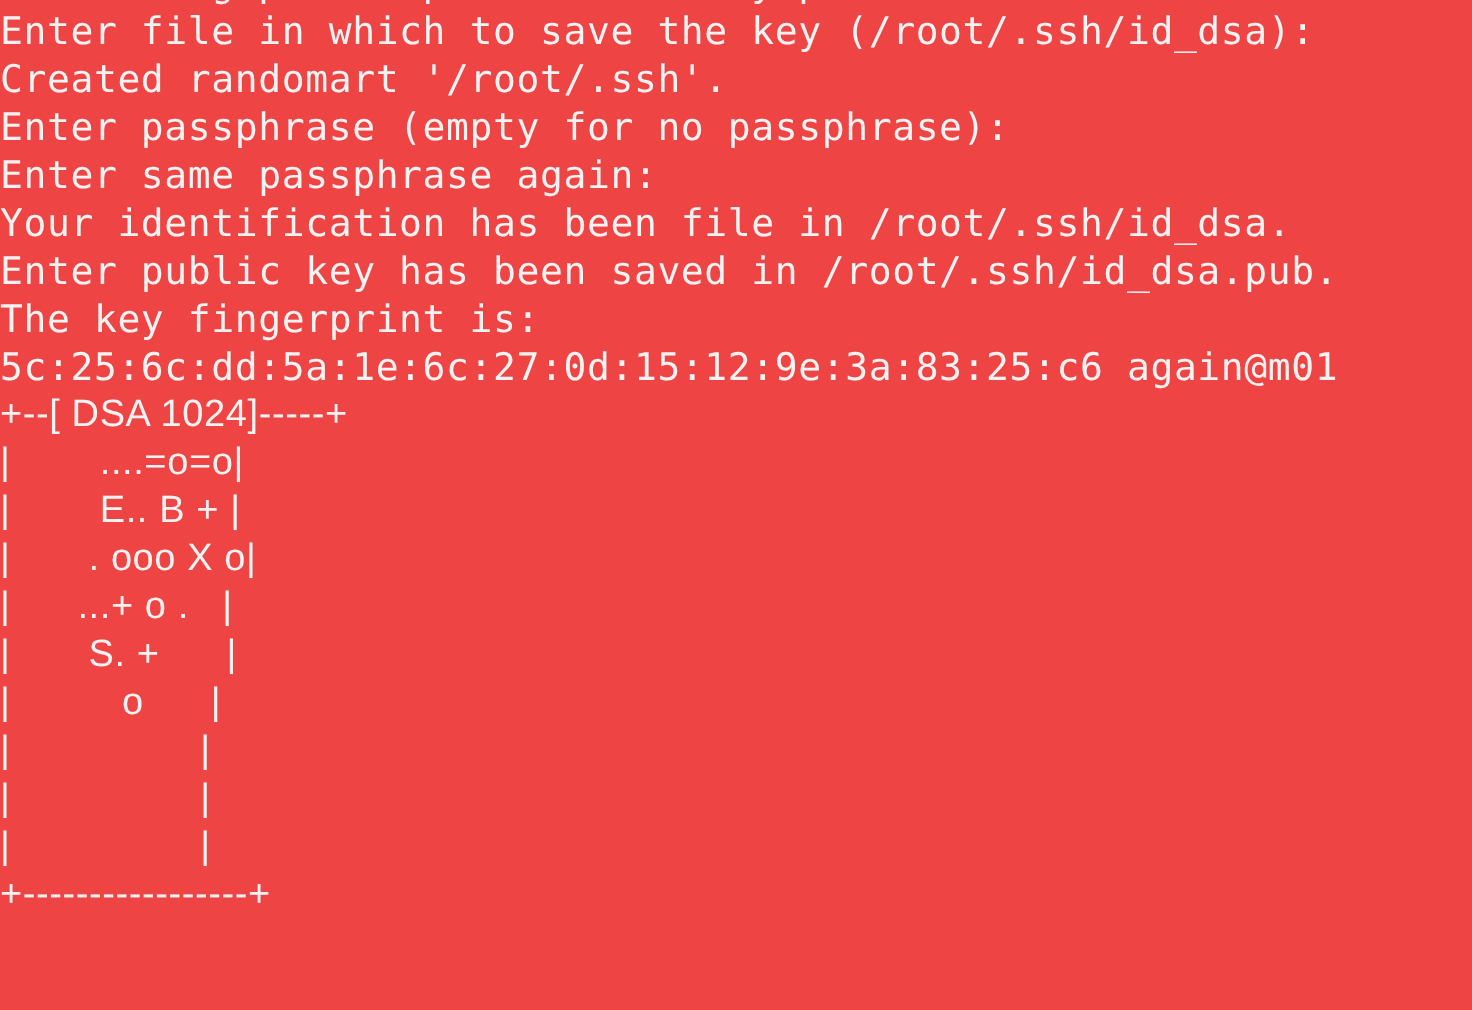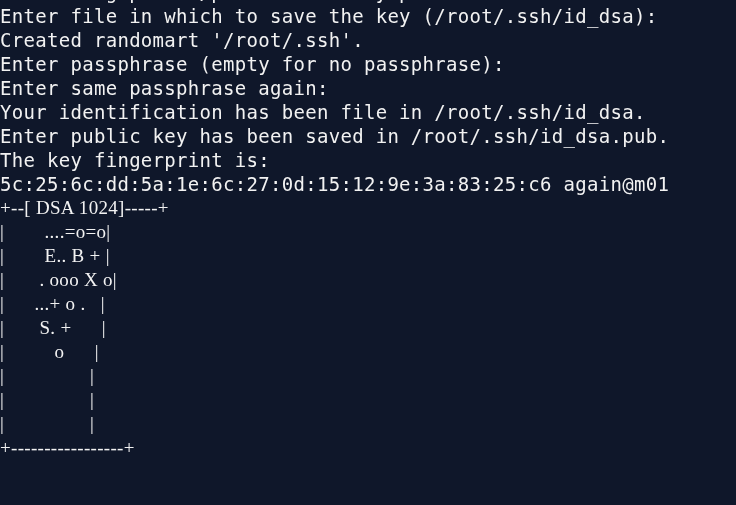--- a/index.html
+++ b/index.html
@@ -10,21 +10,21 @@
   body {
     width: 736px;
     height: 505px;
     overflow: hidden;
     font-family: "DejaVu Sans Mono", "Liberation Mono", monospace;
   }
   #terminal {
     position: relative;
     width: 736px;
     height: 505px;
-    background: #0f172a;
+    background: #ef4444;
     color: #f2f2f2;
     font-family: "DejaVu Sans Mono", "Liberation Mono", monospace;
     font-size: 19px;
     line-height: 24px;
     letter-spacing: 0px;
     overflow: hidden;
   }
   #screen-inner {
     position: absolute;
     left: 0;
@@ -40,21 +40,21 @@
     font-size: 19px;
     color: #f2f2f2;
     padding: 0;
     margin: 0;
     letter-spacing: 0.30px;
   }
   .randomart-line {
     height: 24px;
     line-height: 24px;
     white-space: pre;
-    font-family: Liberation Serif, serif;
+    font-family: Liberation Sans, sans-serif;
     font-size: 19px;
     color: #f2f2f2;
     letter-spacing: 0.30px;
   }
 </style>
 </head>
 <body>
 
 <div id="terminal">
   <div id="screen-inner">

